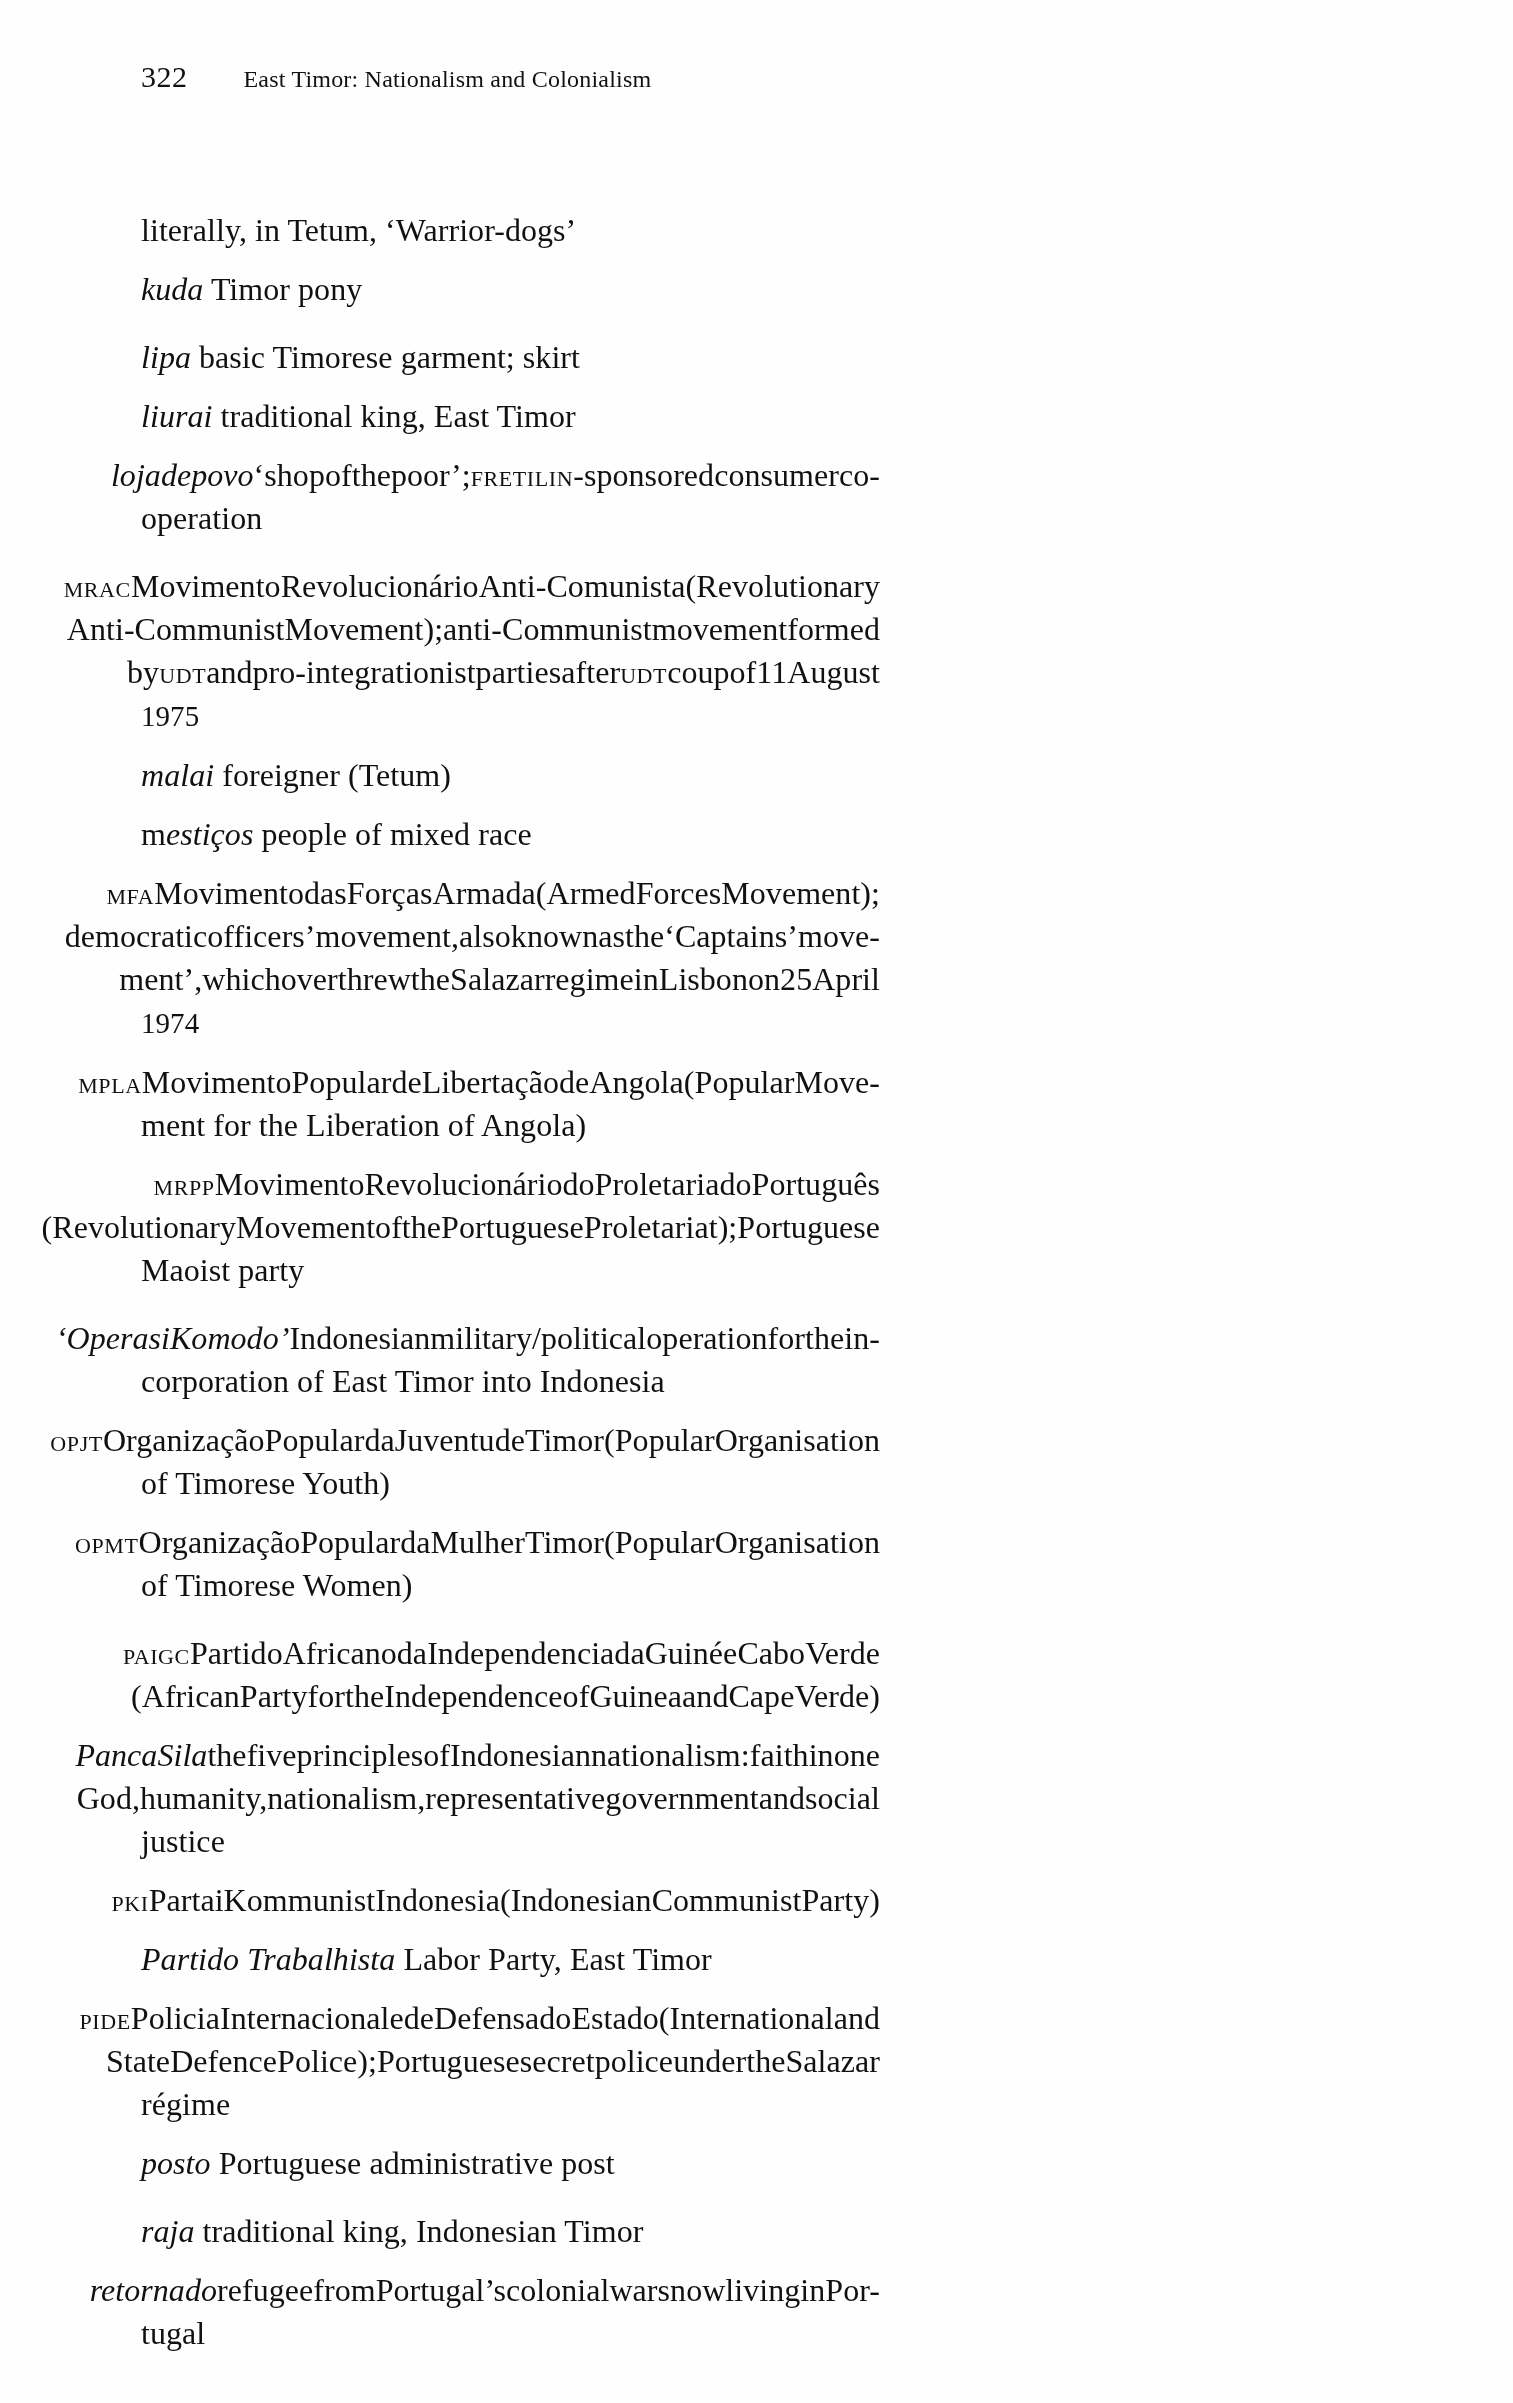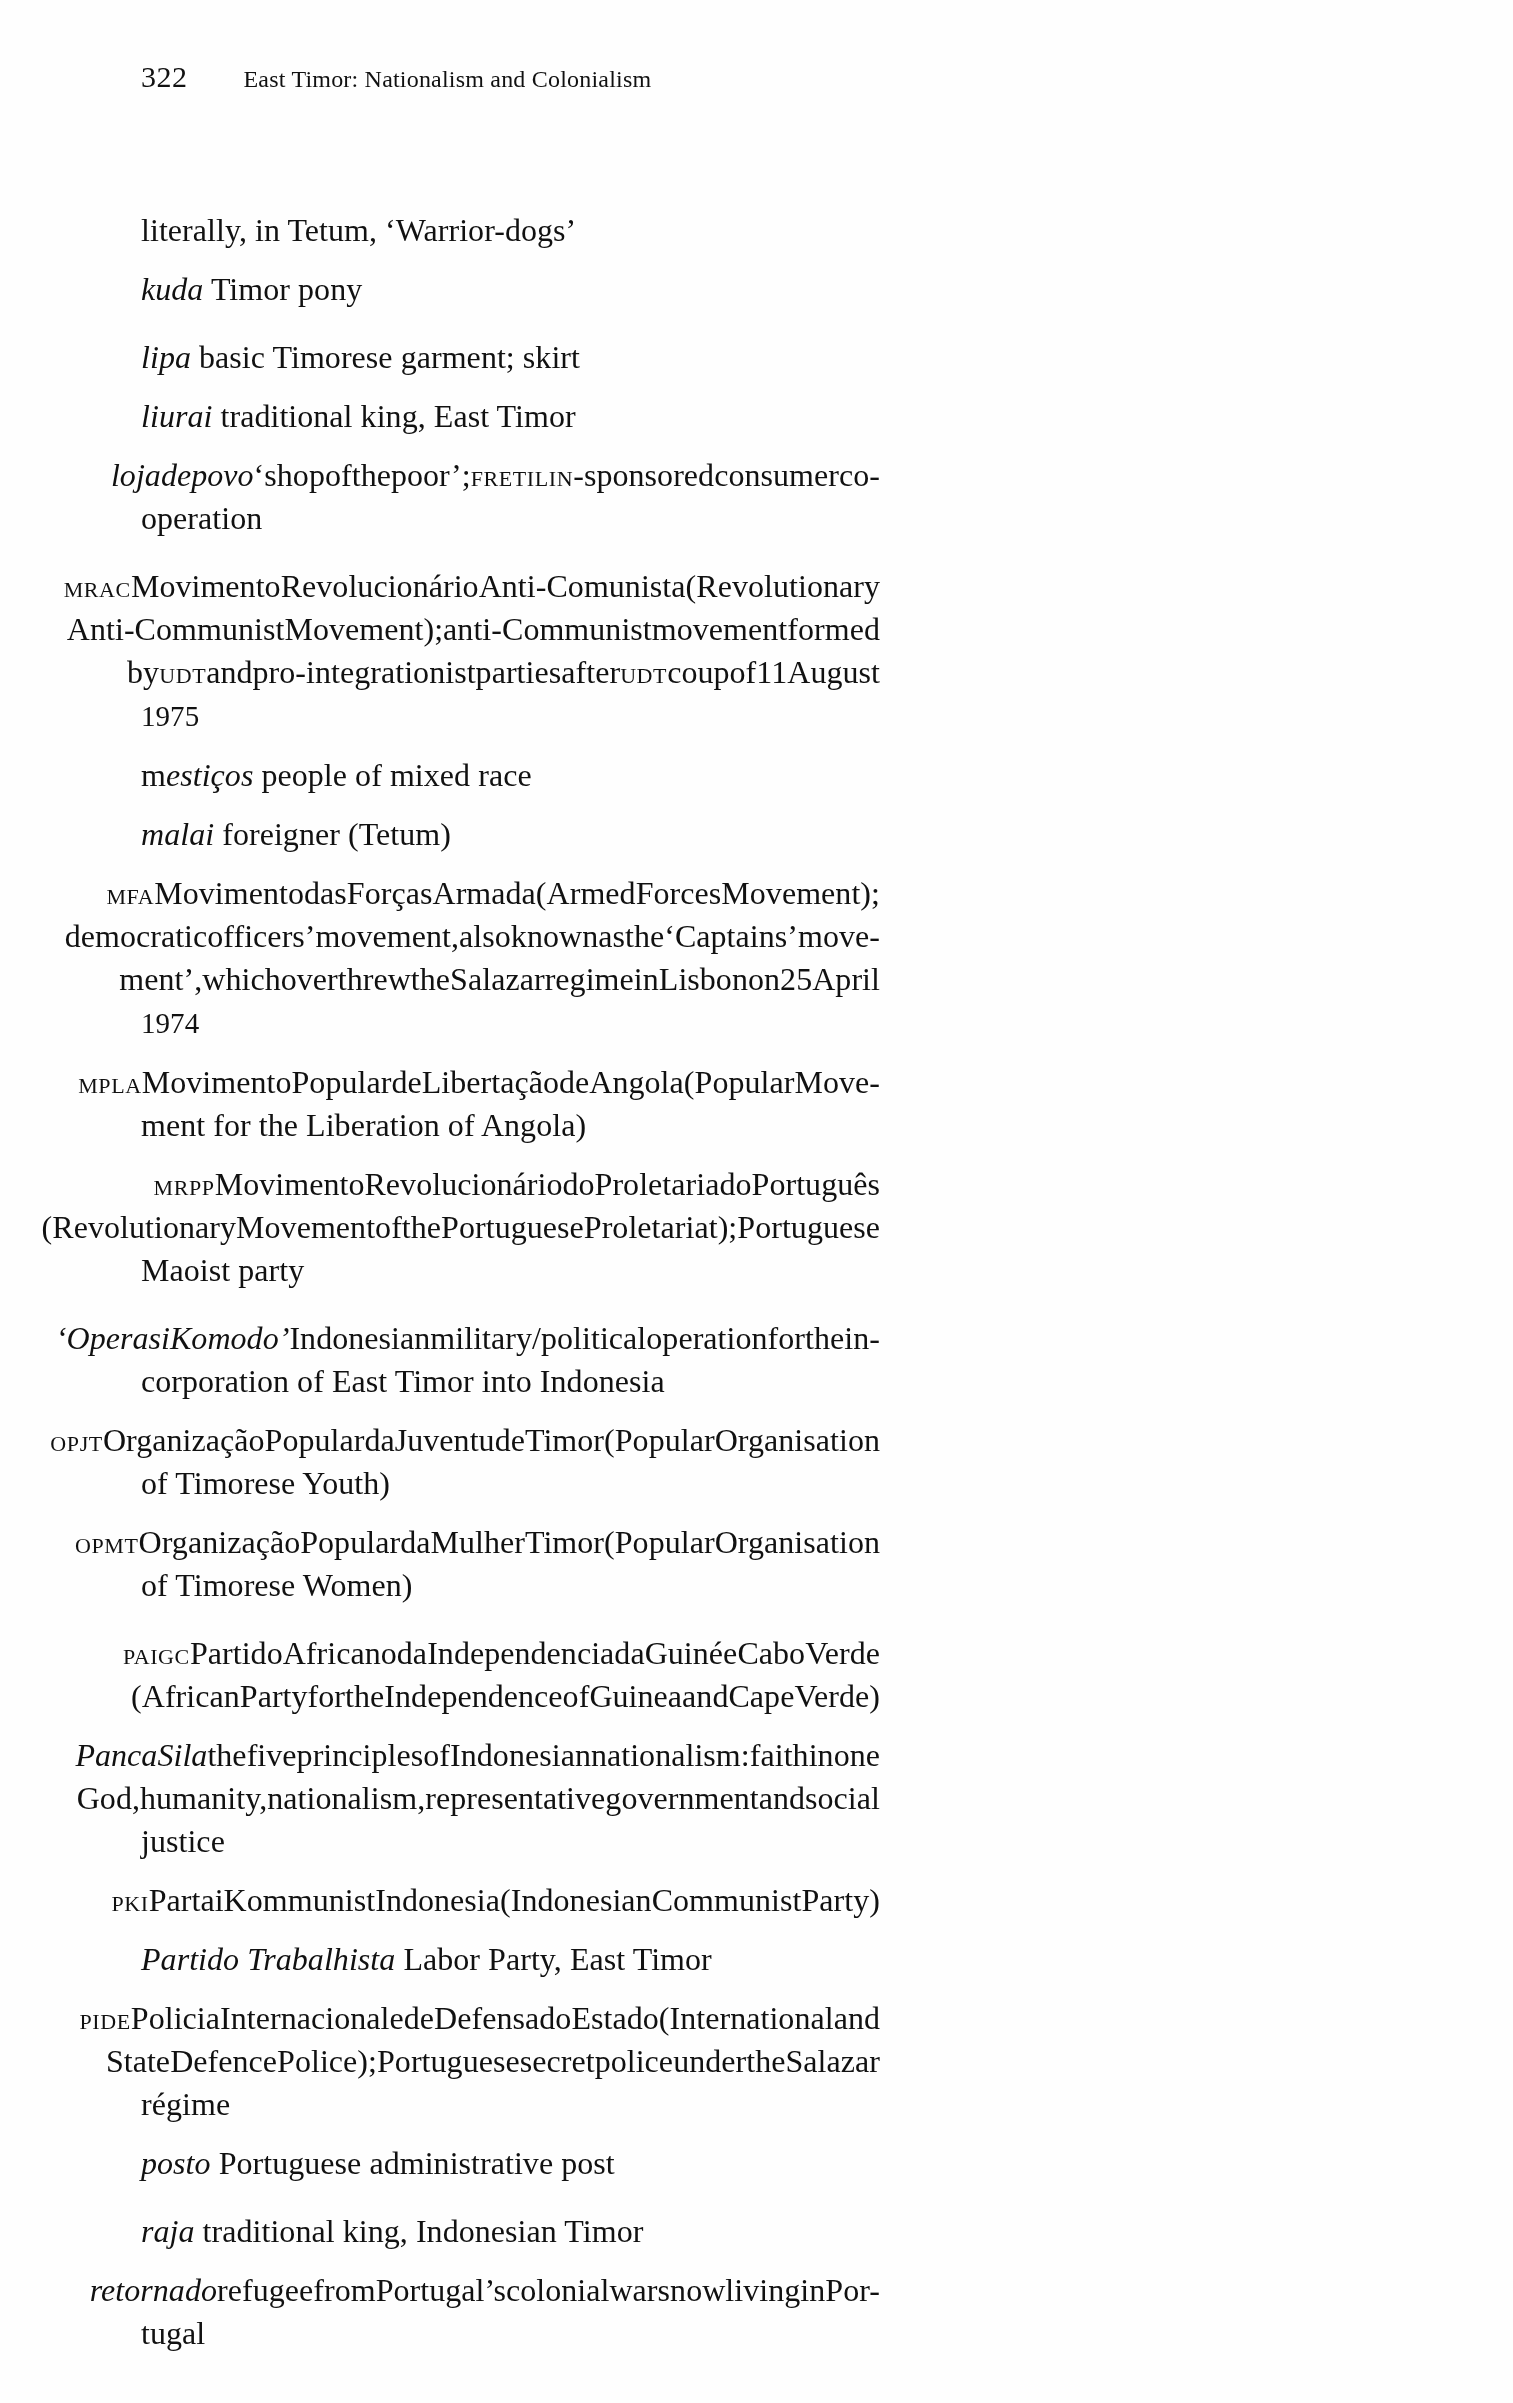--- a/index.html
+++ b/index.html
@@ -127,24 +127,24 @@
         </div>
       </div>
       <div class="group">
         <div class="para">
           <div class="line just"><span><span class="sc">MRAC</span></span><span><span>Movimento</span></span><span><span>Revolucionário</span></span><span><span>Anti-Comunista</span></span><span><span>(Revolutionary</span></span></div>
           <div class="line just"><span><span>Anti-Communist</span></span><span><span>Movement);</span></span><span><span>anti-Communist</span></span><span><span>movement</span></span><span><span>formed</span></span></div>
           <div class="line just"><span><span>by</span></span><span><span class="sc">UDT</span></span><span><span>and</span></span><span><span>pro-integrationist</span></span><span><span>parties</span></span><span><span>after</span></span><span><span class="sc">UDT</span></span><span><span>coup</span></span><span><span>of</span></span><span><span>11</span></span><span><span>August</span></span></div>
           <div class="line"><span class="num">1975</span></div>
         </div>
         <div class="para">
+          <div class="line"><span class="i">malai</span><span> foreigner (Tetum)</span></div>
+        </div>
+        <div class="para">
           <div class="line"><span>m</span><span class="i">estiços</span><span> people of mixed race</span></div>
-        </div>
-        <div class="para">
-          <div class="line"><span class="i">malai</span><span> foreigner (Tetum)</span></div>
         </div>
         <div class="para">
           <div class="line just"><span><span class="sc">MFA</span></span><span><span>Movimento</span></span><span><span>das</span></span><span><span>Forças</span></span><span><span>Armada</span></span><span><span>(Armed</span></span><span><span>Forces</span></span><span><span>Movement);</span></span></div>
           <div class="line just"><span><span>democratic</span></span><span><span>officers’</span></span><span><span>movement,</span></span><span><span>also</span></span><span><span>known</span></span><span><span>as</span></span><span><span>the</span></span><span><span>‘Captains’</span></span><span><span>move-</span></span></div>
           <div class="line just"><span><span>ment’,</span></span><span><span>which</span></span><span><span>overthrew</span></span><span><span>the</span></span><span><span>Salazar</span></span><span><span>regime</span></span><span><span>in</span></span><span><span>Lisbon</span></span><span><span>on</span></span><span><span>25</span></span><span><span>April</span></span></div>
           <div class="line"><span class="num">1974</span></div>
         </div>
         <div class="para">
           <div class="line just"><span><span class="sc">MPLA</span></span><span><span>Movimento</span></span><span><span>Popular</span></span><span><span>de</span></span><span><span>Libertação</span></span><span><span>de</span></span><span><span>Angola</span></span><span><span>(Popular</span></span><span><span>Move-</span></span></div>
           <div class="line"><span>ment for the Liberation of Angola)</span></div>

